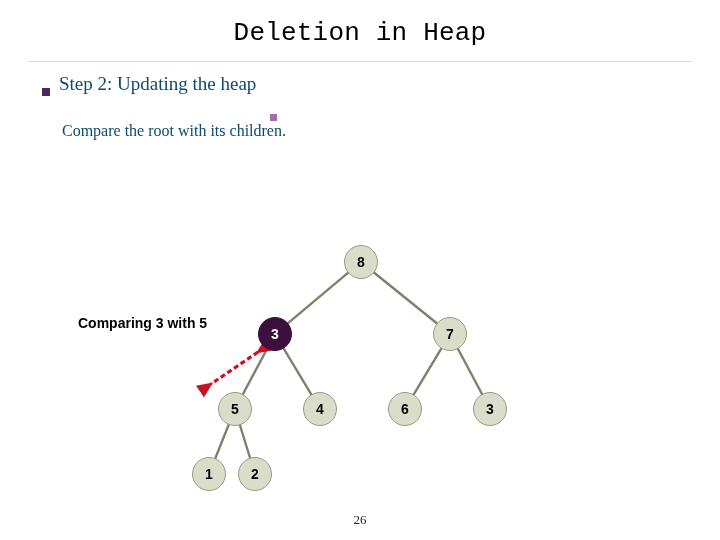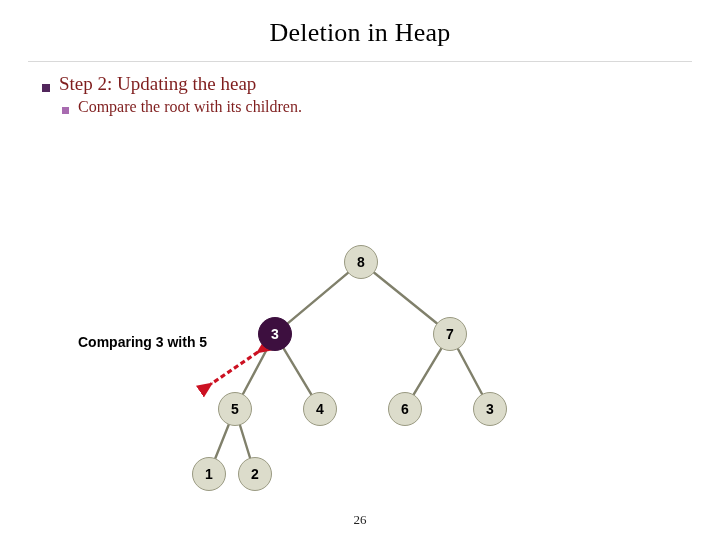--- a/index.html
+++ b/index.html
@@ -20,39 +20,39 @@
     width: 720px; height: 540px;
     background: #ffffff;
   }
 
   
   #title {
     position: absolute;
     left: 0; top: 18px;
     width: 720px;
     text-align: center;
-    font-family: Liberation Serif, serif;
+    font-family: Liberation Mono, monospace;
     font-size: 26px;
     line-height: 30px;
     color: #000000;
     letter-spacing: 0.2px;
   }
   #title-rule {
     position: absolute;
     left: 28px; top: 61px;
     width: 664px; height: 1px;
     background: #d9d9d9;
   }
 
   
   .bul {
     position: absolute;
     display: flex;
-    align-items: center;
-    color: #7f1d1d;
+    align-items: flex-end;
+    color: #0c4a6e;
     font-family: "Liberation Serif", serif;
     white-space: nowrap;
   }
   .mark {
     display: inline-block;
     flex: 0 0 auto;
   }
   .btxt { display: inline-block; }
 
   
@@ -73,21 +73,21 @@
     left: 62px;
     font-size: 16px;
     line-height: 20px;
   }
   .lvl2 .mark {
     width: 7px; height: 7px;
     background: #a86bb0;
     margin-right: 9px;
     margin-top: 7px;
   }
-  #bullet-l2a { top: 97px; }
+  #bullet-l2a { top: 107px; flex-direction: column; }
   #bullet-l2b { top: 166px; }
 
   
   .lvl3 {
     left: 84px;
     font-size: 13px;
     line-height: 17px;
   }
   .lvl3 .mark {
     width: 6px; height: 6px;
@@ -123,21 +123,21 @@
   }
   .node.hi {
     background: #3d0f3f;
     border: 1px solid #3d0f3f;
     color: #ffffff;
   }
 
   
   #compare-label {
     position: absolute;
-    left: 78px; top: 334px;
+    left: 78px; top: 315px;
     font-family: "Liberation Sans", sans-serif;
     font-weight: bold;
     font-size: 14px;
     color: #000000;
     white-space: nowrap;
   }
 
   
   #page-num {
     position: absolute;

